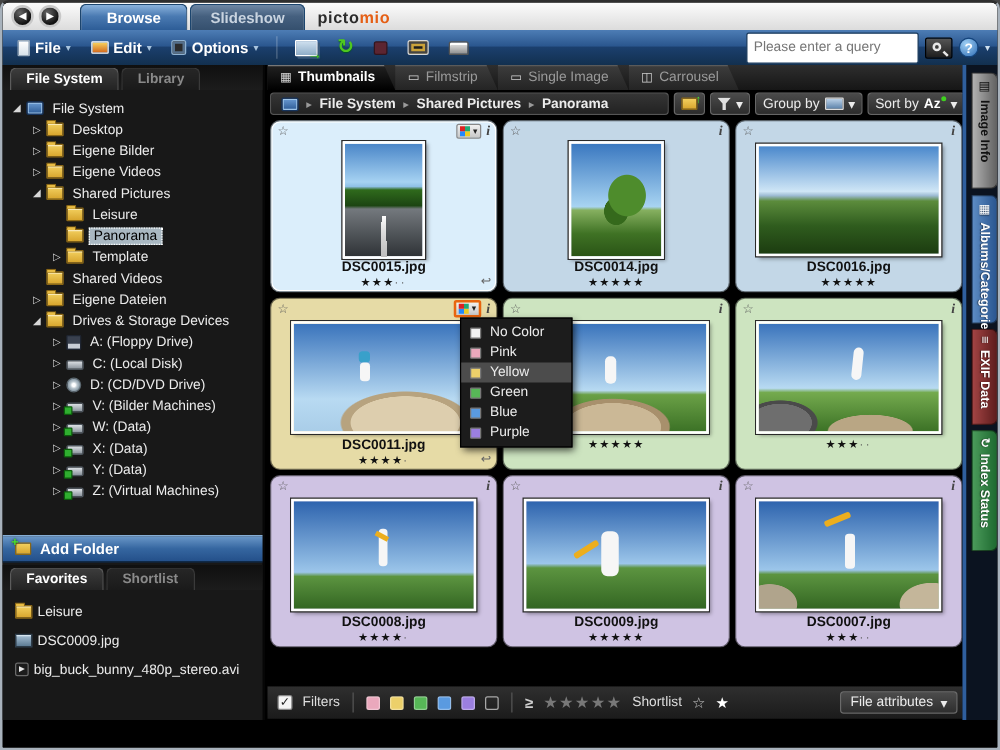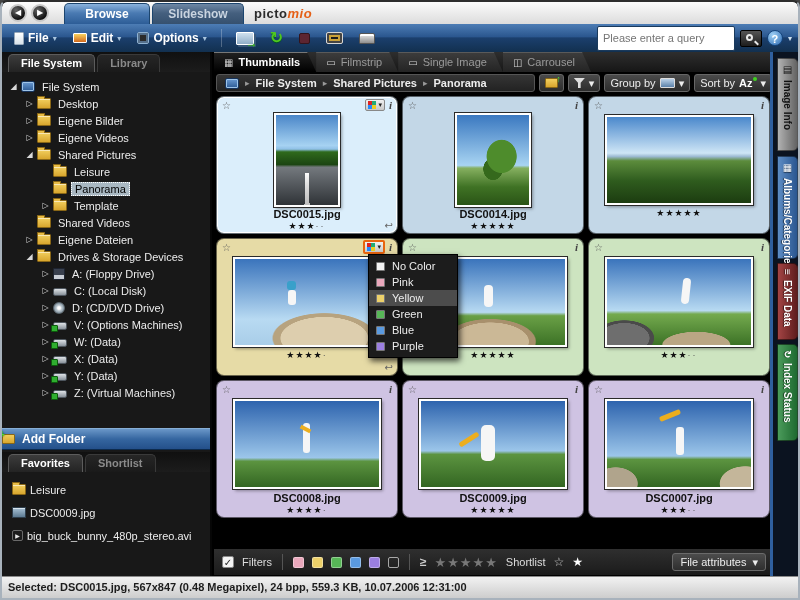--- a/index.html
+++ b/index.html
@@ -11,21 +11,21 @@
   .titlebar{position:absolute;left:0;top:0;right:0;height:22px;background:linear-gradient(#fcfcfc,#dcdcdc);border-radius:5px 5px 0 0;}
   .navbtn{position:absolute;top:2px;width:18px;height:18px;border-radius:50%;
     background:radial-gradient(circle at 35% 30%,#666,#111 70%);border:2px solid #c8c8c8;
     color:#fff;font-size:8px;line-height:14px;text-align:center;cursor:pointer;}
   .nav-back{left:7px}.nav-fwd{left:29px}
   .toptab{position:absolute;top:1px;height:21px;border:1px solid #1c456e;border-bottom:none;border-radius:5px 5px 0 0;
     font-size:12px;font-weight:bold;text-align:center;line-height:20px;cursor:pointer;}
   .tab-browse{left:62px;width:86px;background:linear-gradient(#8ab2dc,#4a7ab2 45%,#2d5d97);color:#fff;}
   .tab-slideshow{left:150px;width:92px;background:linear-gradient(#6e87a4,#45607f 45%,#35506e);color:#c9d4e0;}
   .logo{position:absolute;left:252px;top:4px;font-size:13px;font-weight:bold;color:#2b2b2b;letter-spacing:.5px;}
-  .logo .mio{color:#e55f15;font-style:italic;text-align:right;}
+  .logo .mio{color:#e55f15;text-align:right;}
   
   .toolbar{position:absolute;left:0;top:22px;right:0;height:28px;
     background:linear-gradient(#4d7db5,#2b578f 45%,#1b3f6d 50%,#12304f);display:flex;align-items:center;padding:0 6px;gap:4px;}
   .tbbtn{display:flex;align-items:center;gap:4px;color:#fff;font-size:12px;font-weight:bold;padding:2px 6px;border-radius:3px;cursor:pointer;}
   .tbbtn .caret{color:#a9c4de;font-size:8px;}
   .tbsep{width:1px;height:18px;background:rgba(255,255,255,.25);margin:0 4px;}
   .i-file{width:10px;height:13px;background:linear-gradient(#fff,#d8e2ea);border:1px solid #9ab;border-radius:1px;}
   .i-edit{width:14px;height:10px;background:linear-gradient(#f8d25e,#d2691e);border:1px solid #fff;border-radius:1px;}
   .i-opts{width:12px;height:12px;background:#2b2b2b;border:1px solid #8fb2d2;border-radius:2px;box-shadow:inset 0 0 0 2px #55708c;}
   .i-export{position:relative;width:18px;height:13px;background:linear-gradient(#cfe0ef,#90aec8);border:1px solid #fff;border-radius:1px;box-shadow:2px 2px 0 #39587a;}
@@ -58,21 +58,21 @@
   .ic-folder::before{content:"";position:absolute;top:-3px;left:-1px;width:6px;height:2px;background:#e8bc44;border:1px solid #8a6716;border-bottom:none;border-radius:1px 1px 0 0;}
   .ic-computer{background:linear-gradient(#6a9ad2,#2c5a94);border:1px solid #16335c;border-radius:2px;box-shadow:inset 0 0 0 1px #9ec4e8;}
   .ic-floppy{width:12px;height:12px;background:#39404e;border:1px solid #1e2430;border-radius:1px;box-shadow:inset 0 -4px 0 #c9ced6;}
   .ic-disk{height:8px;margin-top:2px;background:linear-gradient(#dde1e5,#89929b);border:1px solid #4e565e;border-radius:2px;}
   .ic-cd{width:12px;height:12px;border-radius:50%;background:radial-gradient(circle,#ffffff 18%,#b9c5cd 40%,#8a9aa6 68%,#e9eff3 100%);border:1px solid #5c6870;}
   .ic-net{height:8px;margin-top:2px;background:linear-gradient(#dde1e5,#89929b);border:1px solid #4e565e;border-radius:2px;}
   .ic-net::after{content:"";position:absolute;left:-3px;bottom:-3px;width:5px;height:5px;background:#2fae2f;border:1px solid #0c5c0c;border-radius:1px;}
   .ic-image{background:linear-gradient(#a9c2d6,#5c7a92);border:1px solid #2e3e4c;box-shadow:inset 0 1px 0 #d6e4ee;}
   .ic-video{width:11px;height:11px;background:#1c1c1c;border:1px solid #6a6a6a;border-radius:2px;color:#e8e8e8;font-size:6px;line-height:11px;text-align:center;}
   .addfolder{position:absolute;left:0;top:376px;width:100%;height:22px;background:linear-gradient(#6a97c8,#3566a0 50%,#24508a);
-    border-top:1px solid #86aed6;border-bottom:1px solid #0d2b4e;display:flex;align-items:center;gap:7px;cursor:pointer;}
+    border-top:1px solid #86aed6;border-bottom:1px solid #0d2b4e;display:flex;align-items:center;gap:7px;padding-left:10px;cursor:pointer;}
   .addfolder .txt{color:#fff;font-size:12px;font-weight:bold;}
   .ic-addfolder{width:13px;height:10px;background:linear-gradient(#f2cf5e,#d8a62e);border:1px solid #8a6716;border-radius:1px;position:relative;}
   .ic-addfolder::after{content:"+";position:absolute;left:-4px;top:-6px;color:#4fe02f;font-weight:bold;font-size:10px;text-shadow:0 0 2px #030;}
   .favtabs{position:absolute;left:0;top:400px;width:100%;height:20px;display:flex;align-items:flex-end;padding-left:6px;gap:2px;background:linear-gradient(#101010,#1c1c1c);}
   .favlist{position:absolute;left:0;top:422px;width:100%;bottom:0;padding-top:4px;}
   .fav-row{height:23px;display:flex;align-items:center;font-size:11px;color:#ececec;padding-left:8px;cursor:pointer;white-space:nowrap;}
   
   .main{position:absolute;left:212px;top:50px;width:560px;height:528px;background:#000;}
   .viewtabs{height:20px;display:flex;align-items:stretch;background:linear-gradient(#2e2e2e,#161616);}
   .vtab{display:flex;align-items:center;gap:5px;padding:0 16px 0 10px;font-size:11px;cursor:pointer;
@@ -319,21 +319,21 @@
           <span class="lbl">C: (Local Disk)</span>
         </div>
         <div class="tree-row" style="padding-left: 38px;">
           <span class="tw">▷</span>
           <span class="ic ic-cd"></span>
           <span class="lbl">D: (CD/DVD Drive)</span>
         </div>
         <div class="tree-row" style="padding-left: 38px;">
           <span class="tw">▷</span>
           <span class="ic ic-net"></span>
-          <span class="lbl">V: (Options Machines)</span>
+          <span class="lbl">V: (Bilder Machines)</span>
         </div>
         <div class="tree-row" style="padding-left: 38px;">
           <span class="tw">▷</span>
           <span class="ic ic-net"></span>
           <span class="lbl">W: (Data)</span>
         </div>
         <div class="tree-row" style="padding-left: 38px;">
           <span class="tw">▷</span>
           <span class="ic ic-net"></span>
           <span class="lbl">X: (Data)</span>
@@ -457,37 +457,39 @@
       <div class="card c-blue">
         <div class="chead">
             <span class="fav">☆</span>
           <span class="cr">
               <span class="info">i</span>
             </span>
           </div>
         <div class="cimg">
             <div class="thumb ls t-mount"></div>
           </div>
+        <div class="cap">DSC0016.jpg</div>
         <div class="stars">★★★★★<i></i></div>
       </div>
 
       <div class="card c-yellow">
         <div class="chead">
             <span class="fav">☆</span>
           <span class="cr">
               <span class="lblbtn active">
                 <span class="lb-ic"></span>
                 <span class="dd">▾</span>
               </span>
           <span class="info">i</span>
             </span>
           </div>
         <div class="cimg">
             <div class="thumb ls t-read"></div>
           </div>
+        <div class="cap">DSC0011.jpg</div>
         <div class="stars">★★★★<i>·</i></div>
         <span class="rot">↩</span>
       </div>
       <div class="card c-green">
         <div class="chead">
             <span class="fav">☆</span>
           <span class="cr">
               <span class="info">i</span>
             </span>
           </div>
@@ -612,14 +614,13 @@
     <div class="rtab rt-exif">
         <span class="rtic">≡</span>
         <span>EXIF Data</span>
       </div>
     <div class="rtab rt-index">
         <span class="rtic">↻</span>
         <span>Index Status</span>
       </div>
   </div>
 
-  <div class="statusbar">Selected: DSC0015.jpg, 567x847 (0.48 Megapixel), 24 bpp, 559.3 KB, 10.07.2006 12:31:00</div>
 </div>
 
 </body></html>

